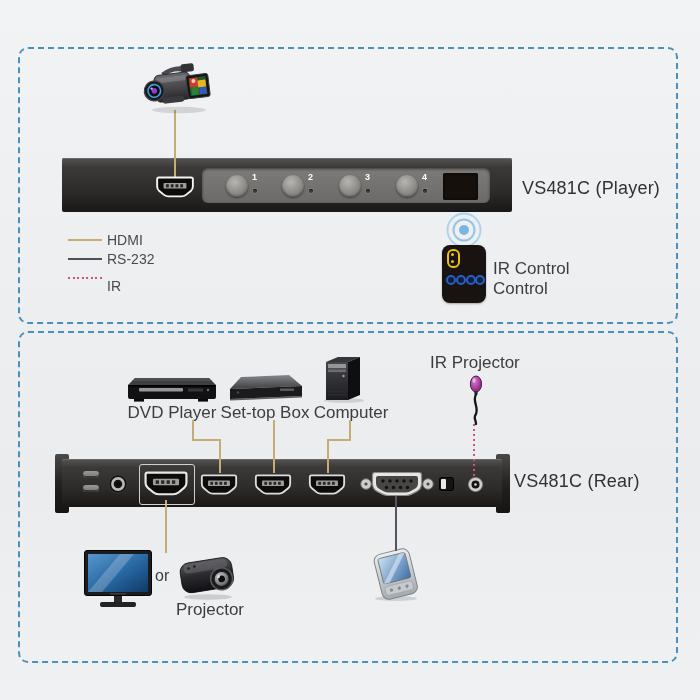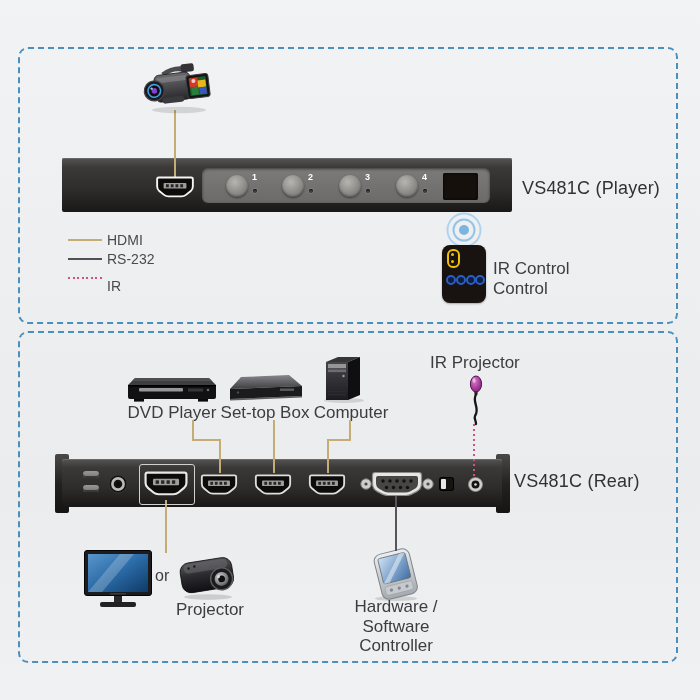--- a/index.html
+++ b/index.html
@@ -349,18 +349,14 @@
     <g transform="rotate(-14 28 27)">
       <rect x="10" y="3" width="36" height="46" rx="7" fill="url(#pdag)" stroke="#7e8488" stroke-width="1"></rect>
       <rect x="14" y="7" width="28" height="26" rx="2" fill="url(#pdascr)" stroke="#6a7074" stroke-width="0.8"></rect>
       <polygon points="14,33 36,7 42,7 20,33" fill="#ffffff" opacity="0.45"></polygon>
       <rect x="14" y="36" width="28" height="9" rx="2.5" fill="#c6cace" stroke="#989ea2" stroke-width="0.6"></rect>
       <circle cx="20" cy="40.5" r="1.6" fill="#82888c"></circle>
       <circle cx="28" cy="40.5" r="1.6" fill="#82888c"></circle>
       <circle cx="36" cy="40.5" r="1.6" fill="#82888c"></circle>
     </g>
   </svg>
-  <div class="lbl" style="left:320px;top:597px;width:152px;text-align:center;">
-    <span>Hardware / Software</span><br>
-    <span>Controller</span>
-  </div>
 
 </div>
 
 </body></html>

